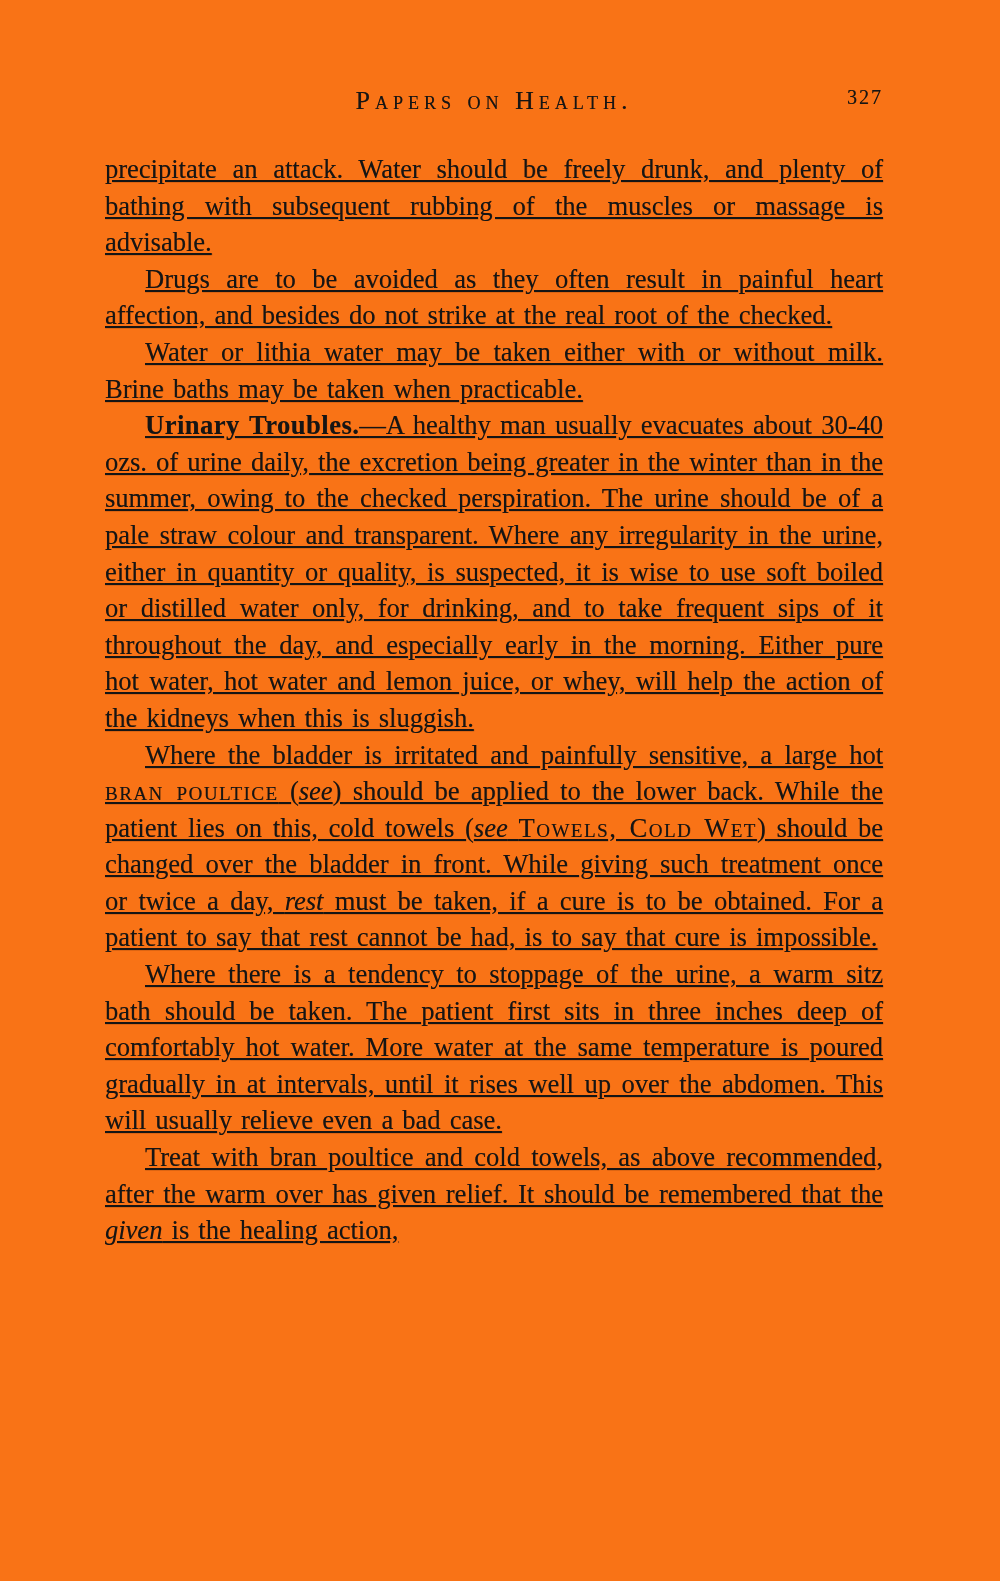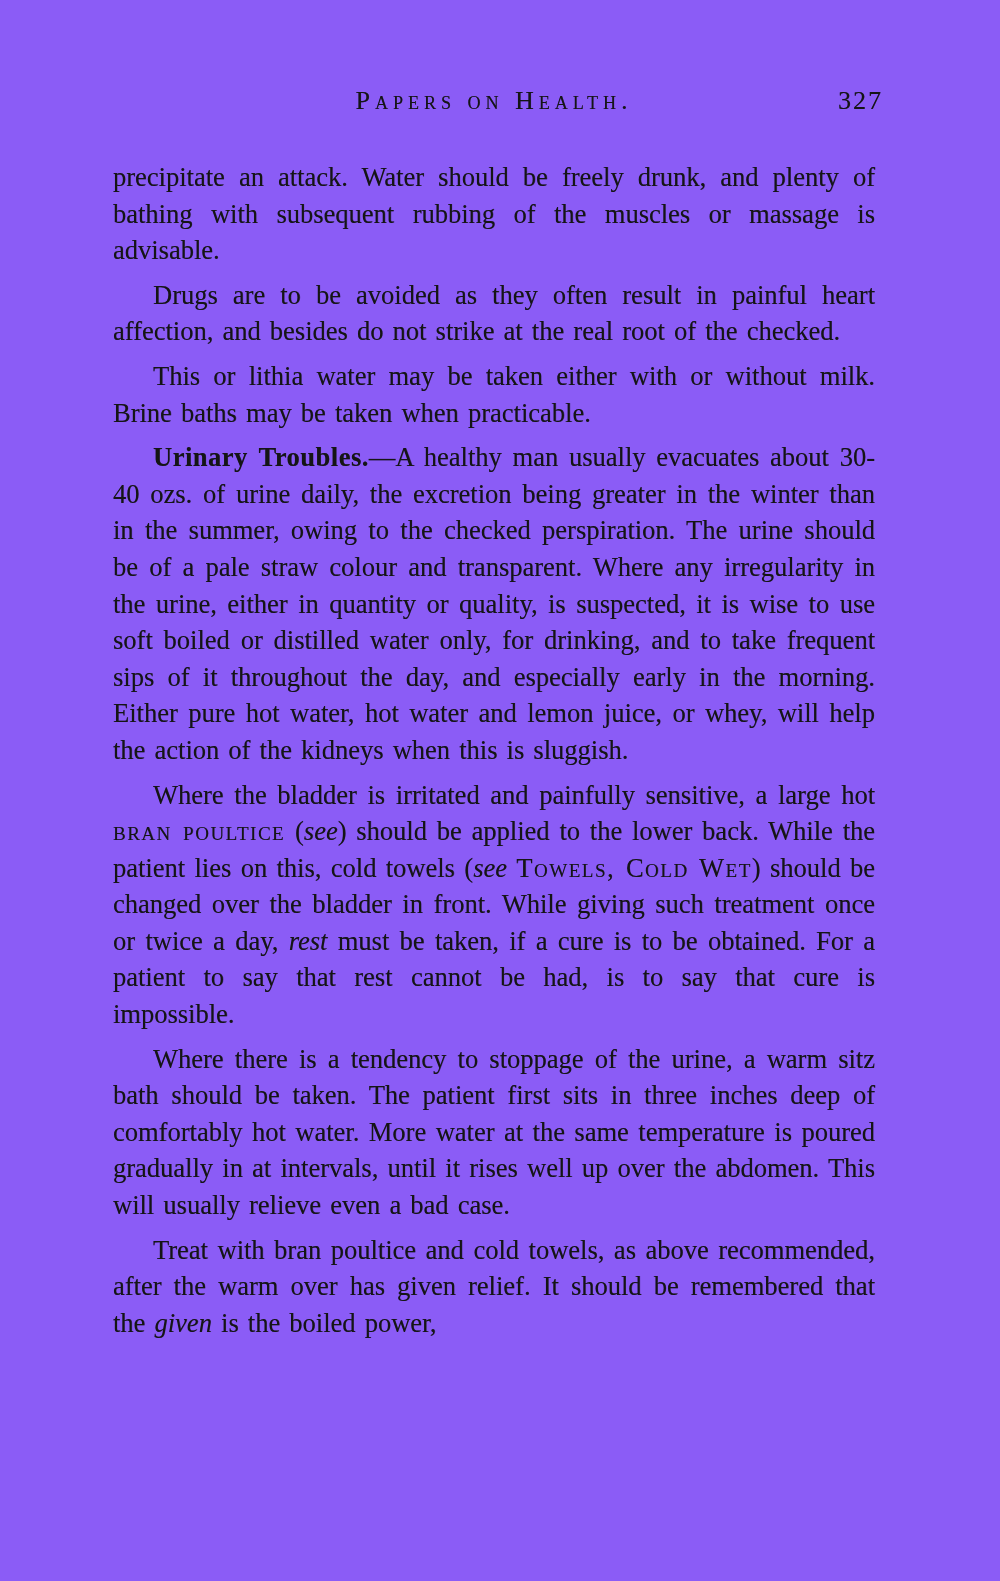--- a/index.html
+++ b/index.html
@@ -29,67 +29,68 @@
     font-variant: small-caps;
     font-size: 26px;
     letter-spacing: 5px;
     text-shadow: 0.3px 0.3px 0 rgba(0,0,0,0.45);
     white-space: nowrap;
   }
   .page-number {
     position: absolute;
     right: 0;
     top: 0;
-    font-size: 26px;
+    font-size: 20px;
     letter-spacing: 2px;
     text-shadow: 0.3px 0.3px 0 rgba(0,0,0,0.45);
     margin-left: 23px;
   }
   .page-body {
     position: absolute;
     top: 151px;
     left: 105px;
     width: 778px;
     font-size: 26.5px;
     line-height: 36.6px;
     text-align: justify;
     text-shadow: 0.3px 0.3px 0 rgba(0,0,0,0.4);
     word-spacing: 2.5px;
   }
   .page-body p {
-    margin: 8px;
+    margin: 0;
     padding: 0;
     text-indent: 40px;
+    text-decoration: underline;
   }
   .page-body p.noindent {
     text-indent: 0;
   }
   .seg-normal { }
   .seg-bold {
     font-weight: bold;
     letter-spacing: 0.5px;
   }
   .seg-italic {
     font-style: italic;
   }
   .seg-smallcaps {
     font-variant: small-caps;
     letter-spacing: 1.5px;
   }
 </style>
 </head>
 <body>
 
-<div class="page" style="background: #8b5cf6; color: rgb(21, 21, 21);">
+<div class="page" style="background: #f97316; color: rgb(21, 21, 21);">
   <div class="running-header">
     <span class="header-title">Papers on Health.</span>
     <span class="page-number">327</span>
   </div>
   <div class="page-body">
       <p class="noindent"><span class="seg-normal">precipitate an attack.  Water should be freely drunk, and plenty of bathing with subsequent rubbing of the muscles or massage is advisable.</span></p>
       <p><span class="seg-normal">Drugs are to be avoided as they often result in painful heart affection, and besides do not strike at the real root of the checked.</span></p>
-      <p><span class="seg-normal">This or lithia water may be taken either with or without milk.  Brine baths may be taken when practicable.</span></p>
+      <p><span class="seg-normal">Water or lithia water may be taken either with or without milk.  Brine baths may be taken when practicable.</span></p>
       <p><span class="seg-bold">Urinary Troubles.</span><span class="seg-normal">—A healthy man usually evacuates about 30-40 ozs. of urine daily, the excretion being greater in the winter than in the summer, owing to the checked perspiration.  The urine should be of a pale straw colour and transparent.  Where any irregularity in the urine, either in quantity or quality, is suspected, it is wise to use soft boiled or distilled water only, for drinking, and to take frequent sips of it throughout the day, and especially early in the morning.  Either pure hot water, hot water and lemon juice, or whey, will help the action of the kidneys when this is sluggish.</span></p>
       <p><span class="seg-normal">Where the bladder is irritated and painfully sensitive, a large hot </span><span class="seg-smallcaps">bran poultice</span><span class="seg-normal"> (</span><span class="seg-italic">see</span><span class="seg-normal">) should be applied to the lower back.  While the patient lies on this, cold towels (</span><span class="seg-italic">see</span><span class="seg-normal"> </span><span class="seg-smallcaps">Towels, Cold Wet</span><span class="seg-normal">) should be changed over the bladder in front.  While giving such treatment once or twice a day, </span><span class="seg-italic">rest</span><span class="seg-normal"> must be taken, if a cure is to be obtained.  For a patient to say that rest cannot be had, is to say that cure is impossible.</span></p>
       <p><span class="seg-normal">Where there is a tendency to stoppage of the urine, a warm sitz bath should be taken.  The patient first sits in three inches deep of comfortably hot water.  More water at the same temperature is poured gradually in at intervals, until it rises well up over the abdomen.  This will usually relieve even a bad case.</span></p>
-      <p><span class="seg-normal">Treat with bran poultice and cold towels, as above recommended, after the warm over has given relief.  It should be remembered that the </span><span class="seg-italic">given</span><span class="seg-normal"> is the boiled power,</span></p>
+      <p><span class="seg-normal">Treat with bran poultice and cold towels, as above recommended, after the warm over has given relief.  It should be remembered that the </span><span class="seg-italic">given</span><span class="seg-normal"> is the healing action,</span></p>
     </div>
 </div>
 
 </body></html>

